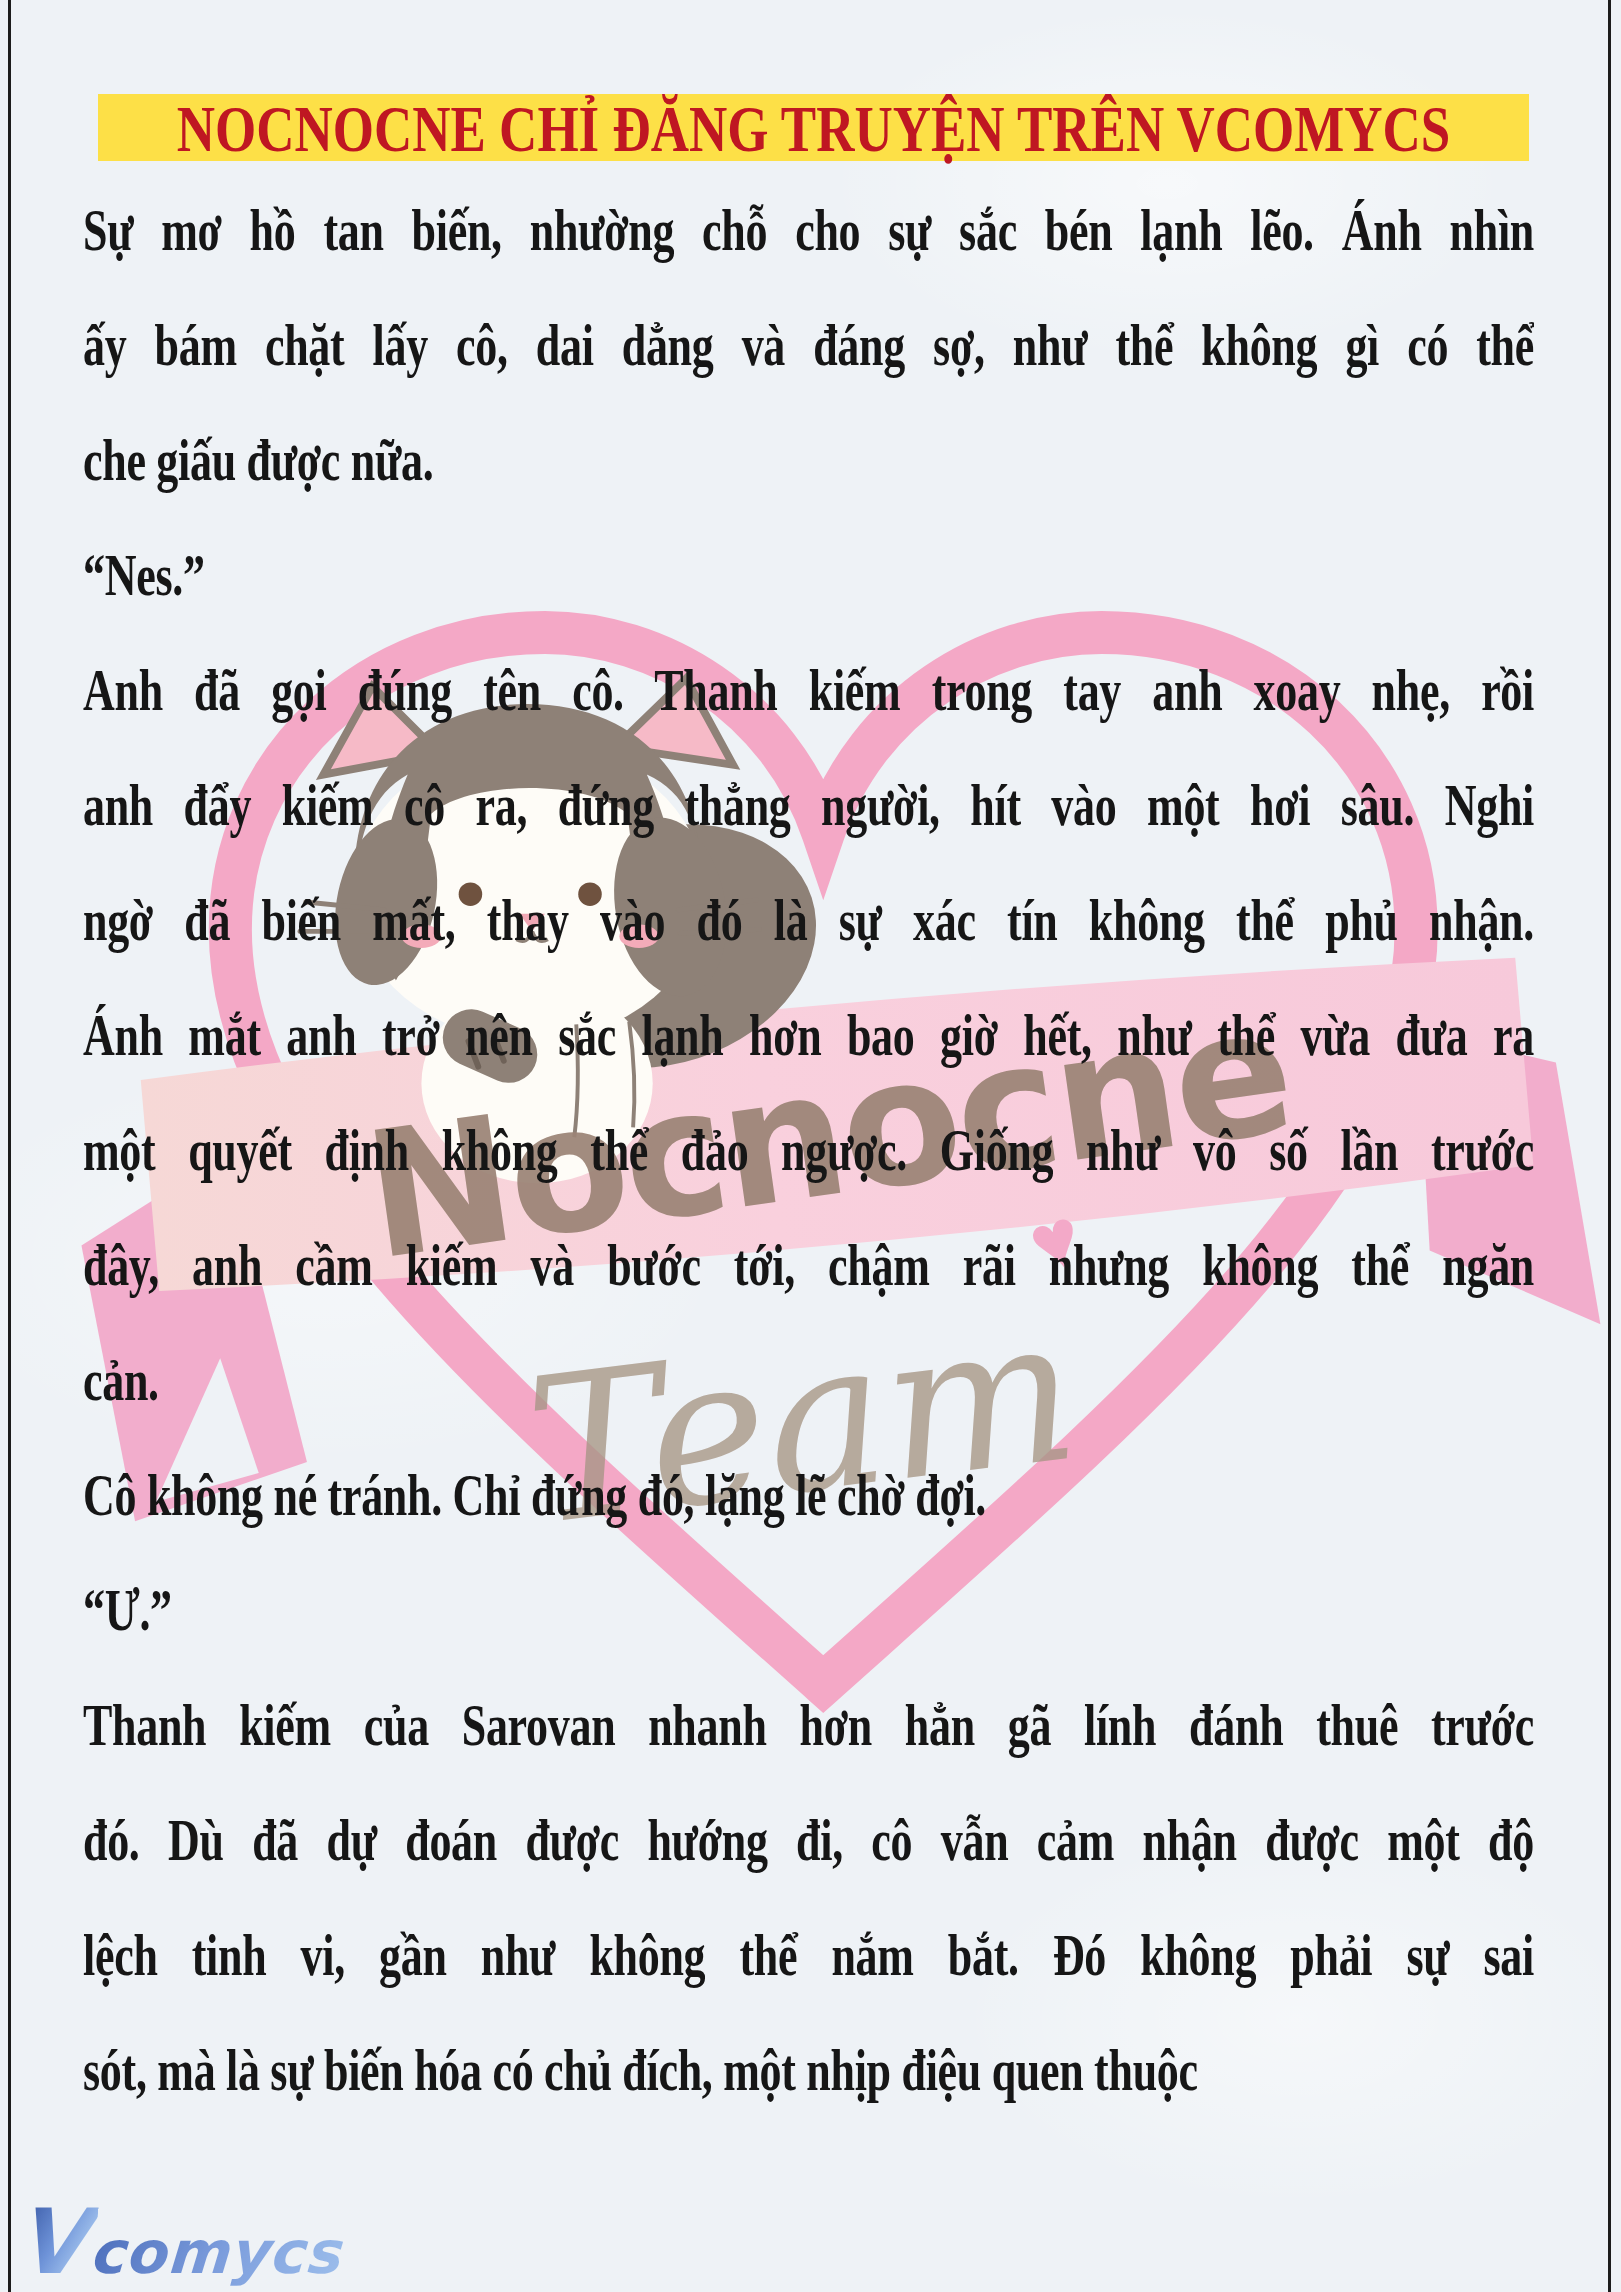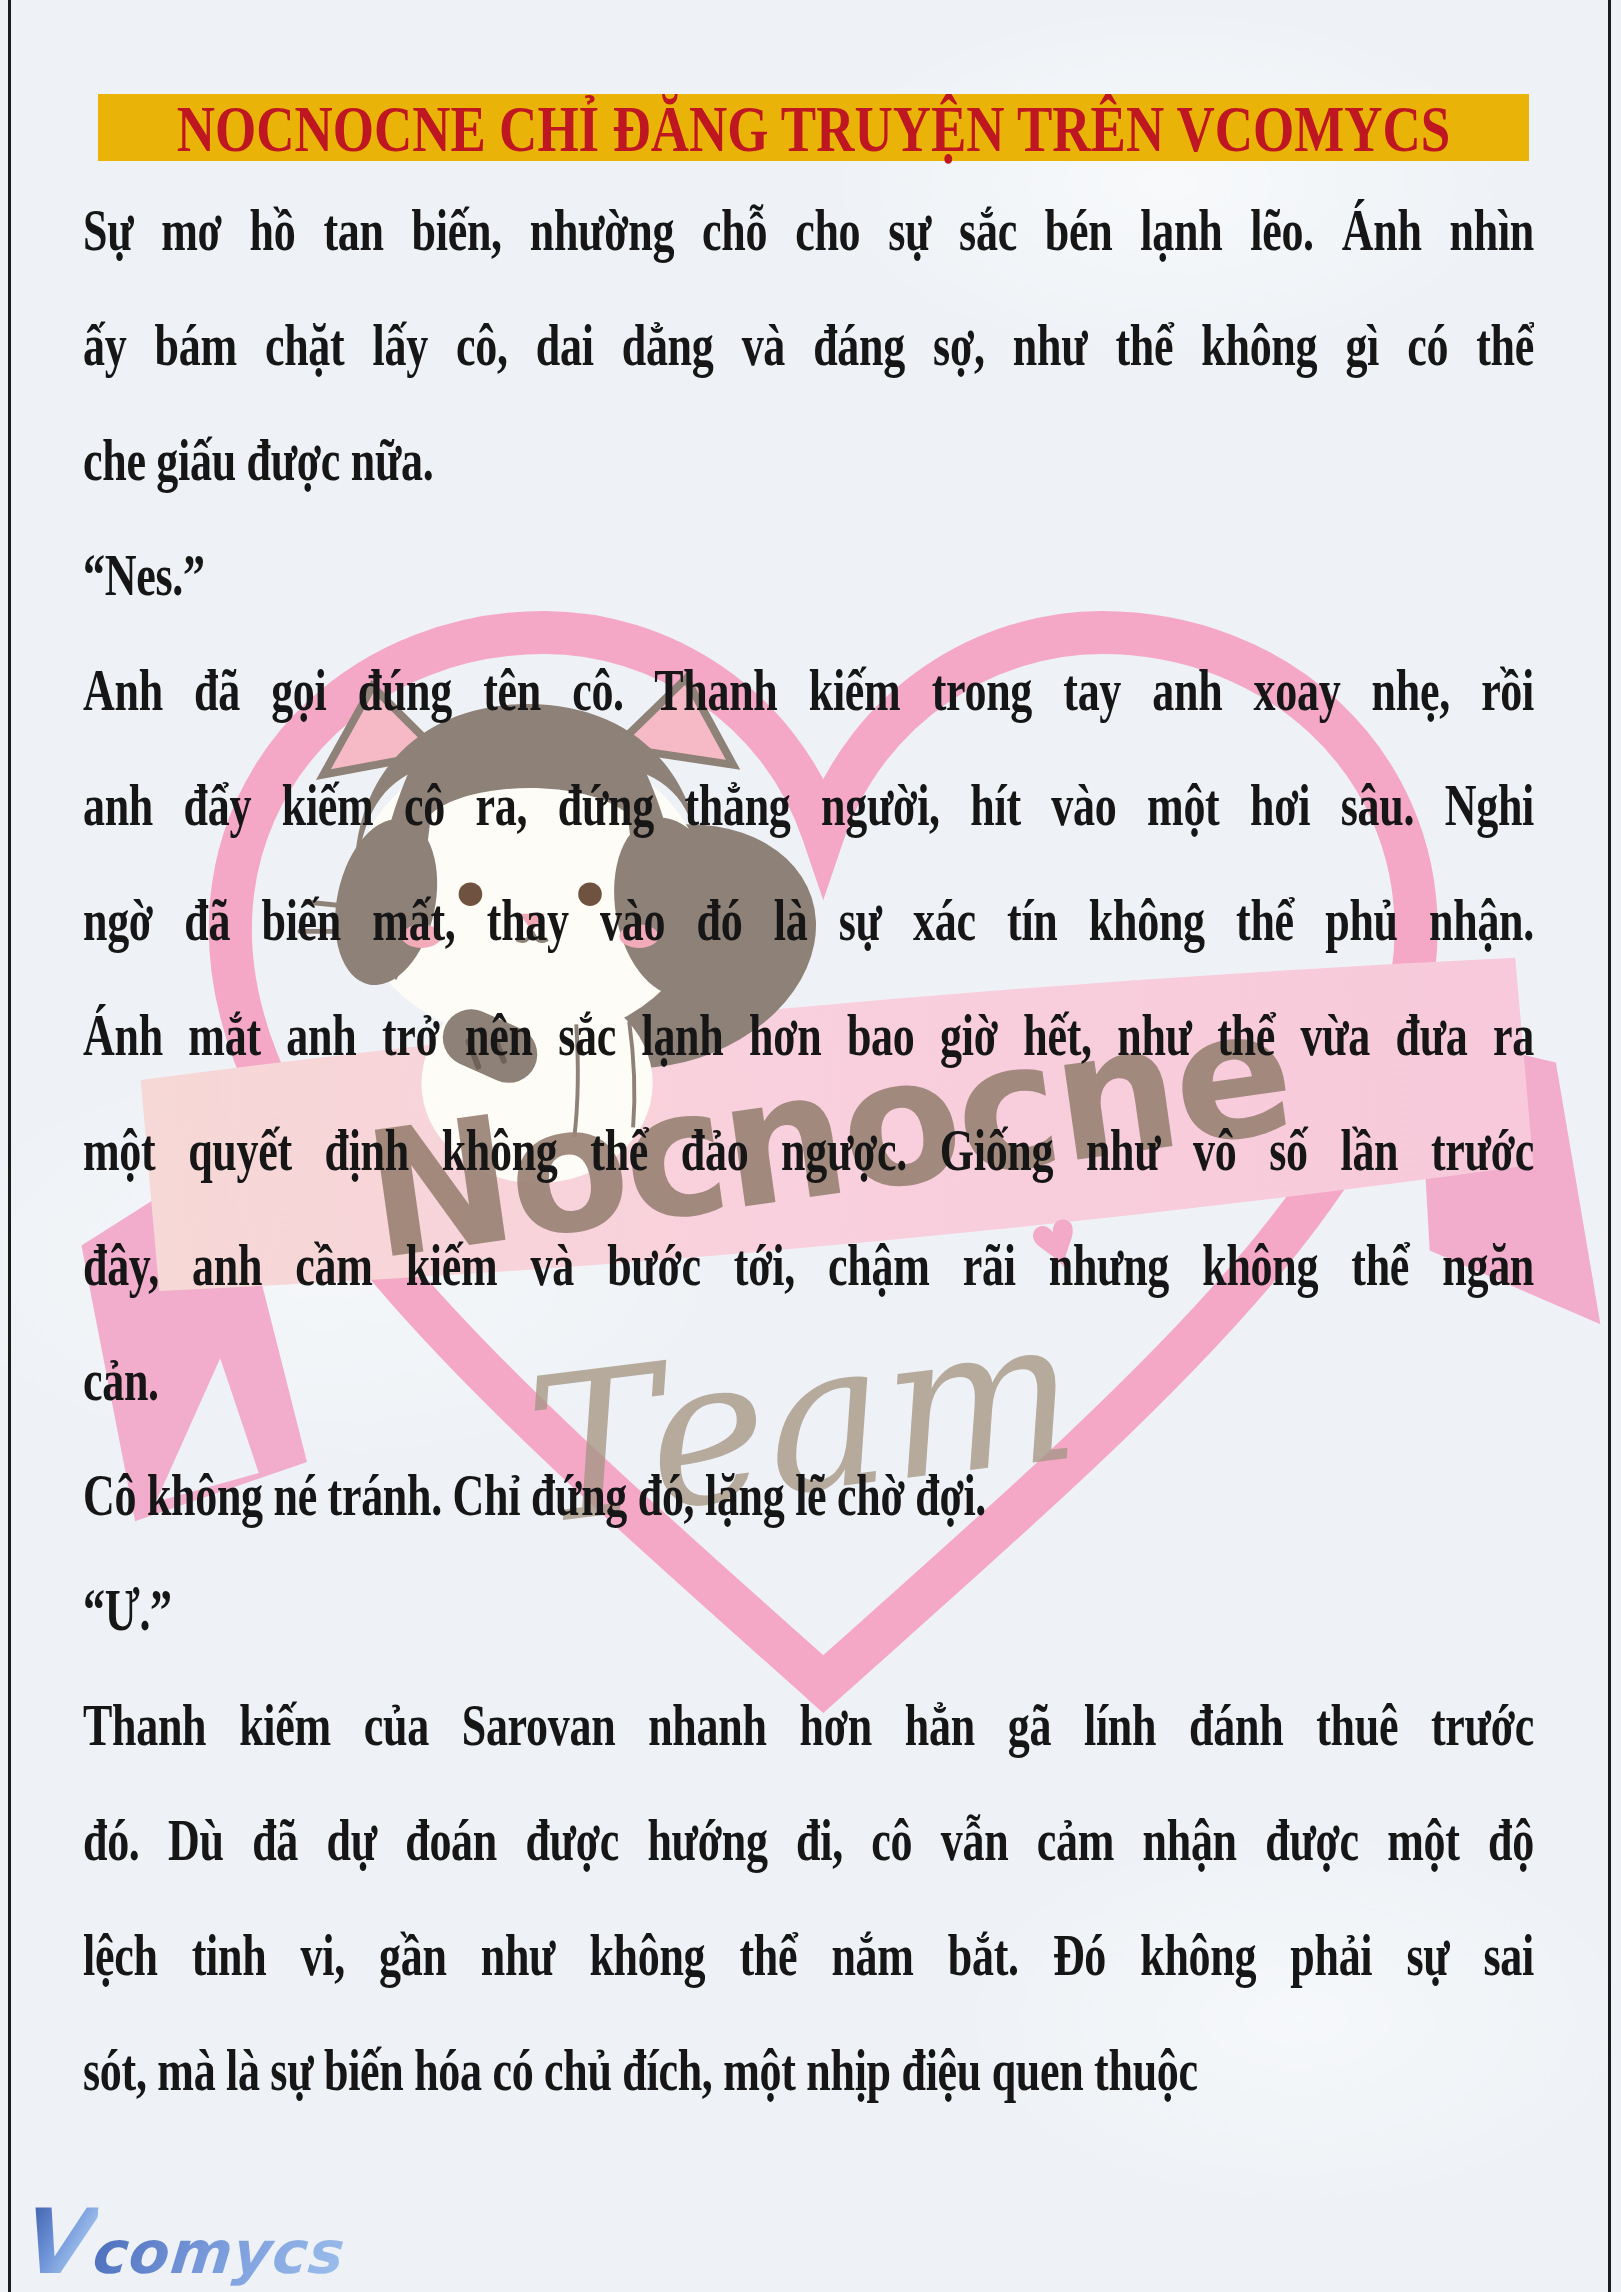--- a/index.html
+++ b/index.html
@@ -20,21 +20,21 @@
   }
   .edge-line { position: absolute; top: 0; bottom: 0; width: 2.9px; background: #1c1c1c; }
   .edge-left  { left: 7.8px; }
   .edge-right { left: 1608px; }
 
   .watermark { position: absolute; left: 0; top: 0; }
 
   .header-band {
     position: absolute; left: 98px; top: 94px;
     width: 1431px; height: 67px;
-    background: #eab308;
+    background: #fde047;
     display: flex; align-items: center; justify-content: center;
   }
   .header-band .header-text {
     font-family: "Liberation Serif", "DejaVu Serif", serif;
     font-weight: 700; font-size: 53px; letter-spacing: 0px;
     color: #bf1722;
     transform: scaleY(1.25);
     white-space: nowrap;
   }
 

